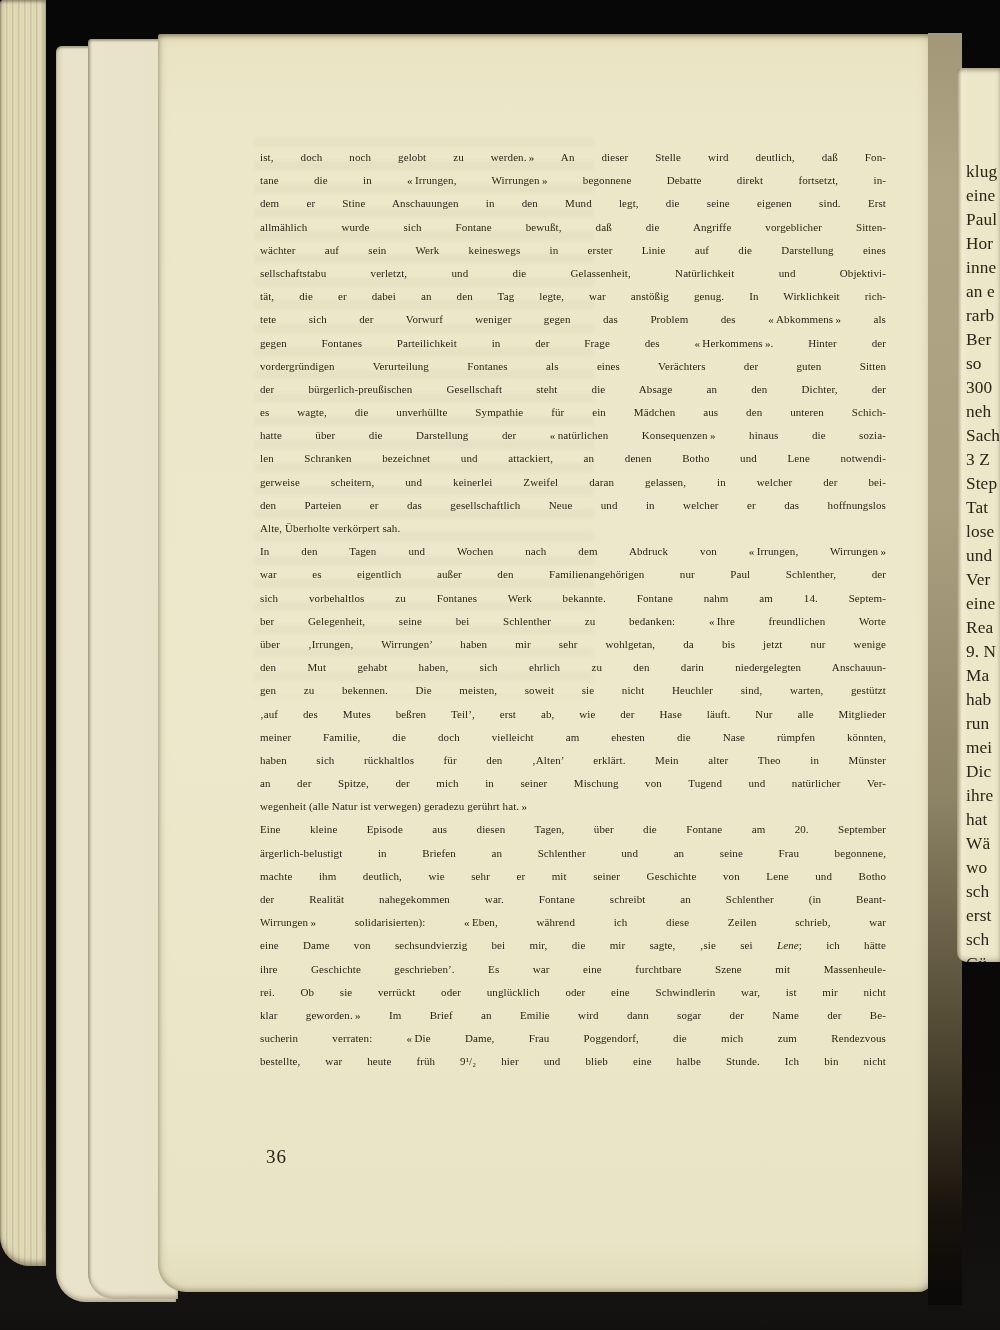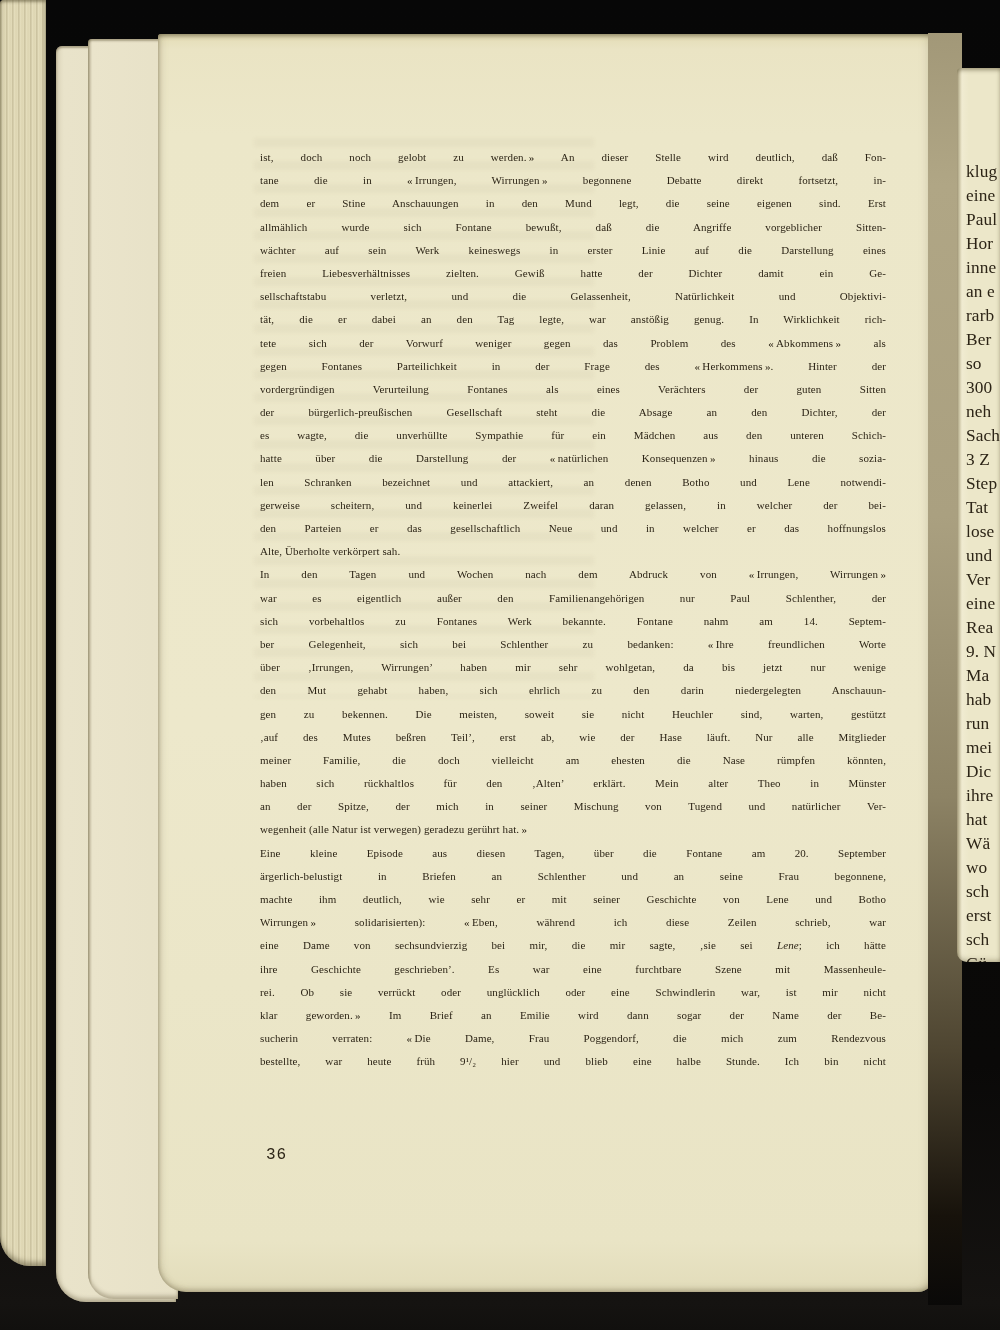--- a/index.html
+++ b/index.html
@@ -59,21 +59,21 @@
   }
   .line{
     text-align:justify;
     text-align-last:justify;
     white-space:normal;
     height:23.2px;overflow:visible;
   }
   .line.para-end{text-align-last:left;}
   .pagenum{
     position:absolute;left:108px;top:1112px;
-    color:#2c2416;font-size:16px;letter-spacing:1px;font-family:Liberation Mono, monospace;
+    color:#2c2416;font-size:19px;letter-spacing:1px;
   }
   
   .gutter{
     position:absolute;left:928px;top:33px;width:34px;height:1272px;
     background:linear-gradient(180deg,
       #a29878 0%, #b0a685 12%, #aaa080 38%, #8d8365 60%, #4e4531 80%, #17120b 93%, #0a0908 100%);
   }
   
   .page-right{
     position:absolute;left:957px;top:36px;width:43px;height:894px;
@@ -100,48 +100,48 @@
   <div class="fan"></div>
 
   <div class="page-main">
     <div class="showthrough"></div>
     <div class="textblock">
         <div class="line"><span>ist, doch noch gelobt zu werden. » An dieser Stelle wird deutlich, daß Fon-</span></div>
         <div class="line"><span>tane die in « Irrungen, Wirrungen » begonnene Debatte direkt fortsetzt, in-</span></div>
         <div class="line"><span>dem er Stine Anschauungen in den Mund legt, die seine eigenen sind. Erst</span></div>
         <div class="line"><span>allmählich wurde sich Fontane bewußt, daß die Angriffe vorgeblicher Sitten-</span></div>
         <div class="line"><span>wächter auf sein Werk keineswegs in erster Linie auf die Darstellung eines</span></div>
-        <div class="line"><span>freien Liebesverhältnisses zielten. Gewiß hatte der Dichter damit ein Ge-</span></div>
         <div class="line"><span>sellschaftstabu verletzt, und die Gelassenheit, Natürlichkeit und Objektivi-</span></div>
         <div class="line"><span>tät, die er dabei an den Tag legte, war anstößig genug. In Wirklichkeit rich-</span></div>
         <div class="line"><span>tete sich der Vorwurf weniger gegen das Problem des « Abkommens » als</span></div>
         <div class="line"><span>gegen Fontanes Parteilichkeit in der Frage des « Herkommens ». Hinter der</span></div>
         <div class="line"><span>vordergründigen Verurteilung Fontanes als eines Verächters der guten Sitten</span></div>
         <div class="line"><span>der bürgerlich-preußischen Gesellschaft steht die Absage an den Dichter, der</span></div>
         <div class="line"><span>es wagte, die unverhüllte Sympathie für ein Mädchen aus den unteren Schich-</span></div>
         <div class="line"><span>hatte über die Darstellung der « natürlichen Konsequenzen » hinaus die sozia-</span></div>
         <div class="line"><span>len Schranken bezeichnet und attackiert, an denen Botho und Lene notwendi-</span></div>
         <div class="line"><span>gerweise scheitern, und keinerlei Zweifel daran gelassen, in welcher der bei-</span></div>
         <div class="line"><span>den Parteien er das gesellschaftlich Neue und in welcher er das hoffnungslos</span></div>
         <div class="line para-end"><span>Alte, Überholte verkörpert sah.</span></div>
         <div class="line"><span>In den Tagen und Wochen nach dem Abdruck von « Irrungen, Wirrungen »</span></div>
         <div class="line"><span>war es eigentlich außer den Familienangehörigen nur Paul Schlenther, der</span></div>
         <div class="line"><span>sich vorbehaltlos zu Fontanes Werk bekannte. Fontane nahm am 14. Septem-</span></div>
-        <div class="line"><span>ber Gelegenheit, sich bei Schlenther zu bedanken: « Ihre freundlichen Worte</span></div>
+        <div class="line"><span>ber Gelegenheit, seine bei Schlenther zu bedanken: « Ihre freundlichen Worte</span></div>
         <div class="line"><span>über ‚Irrungen, Wirrungen’ haben mir sehr wohlgetan, da bis jetzt nur wenige</span></div>
         <div class="line"><span>den Mut gehabt haben, sich ehrlich zu den darin niedergelegten Anschauun-</span></div>
         <div class="line"><span>gen zu bekennen. Die meisten, soweit sie nicht Heuchler sind, warten, gestützt</span></div>
         <div class="line"><span>‚auf des Mutes beßren Teil’, erst ab, wie der Hase läuft. Nur alle Mitglieder</span></div>
         <div class="line"><span>meiner Familie, die doch vielleicht am ehesten die Nase rümpfen könnten,</span></div>
         <div class="line"><span>haben sich rückhaltlos für den ‚Alten’ erklärt. Mein alter Theo in Münster</span></div>
         <div class="line"><span>an der Spitze, der mich in seiner Mischung von Tugend und natürlicher Ver-</span></div>
         <div class="line para-end"><span>wegenheit (alle Natur ist verwegen) geradezu gerührt hat. »</span></div>
         <div class="line"><span>Eine kleine Episode aus diesen Tagen, über die Fontane am 20. September</span></div>
         <div class="line"><span>ärgerlich-belustigt in Briefen an Schlenther und an seine Frau begonnene,</span></div>
         <div class="line"><span>machte ihm deutlich, wie sehr er mit seiner Geschichte von Lene und Botho</span></div>
+        <div class="line"><span>der Realität nahegekommen war. Fontane schreibt an Schlenther (in Beant-</span></div>
         <div class="line"><span>Wirrungen » solidarisierten): « Eben, während ich diese Zeilen schrieb, war</span></div>
         <div class="line"><span>eine Dame von sechsundvierzig bei mir, die mir sagte, ‚sie sei </span><i>Lene</i><span>; ich hätte</span></div>
         <div class="line"><span>ihre Geschichte geschrieben’. Es war eine furchtbare Szene mit Massenheule-</span></div>
         <div class="line"><span>rei. Ob sie verrückt oder unglücklich oder eine Schwindlerin war, ist mir nicht</span></div>
         <div class="line"><span>klar geworden. » Im Brief an Emilie wird dann sogar der Name der Be-</span></div>
         <div class="line"><span>sucherin verraten: « Die Dame, Frau Poggendorf, die mich zum Rendezvous</span></div>
         <div class="line"><span>bestellte, war heute früh 9¹/₂ hier und blieb eine halbe Stunde. Ich bin nicht</span></div>
       </div>
     <div class="pagenum">36</div>
   </div>

